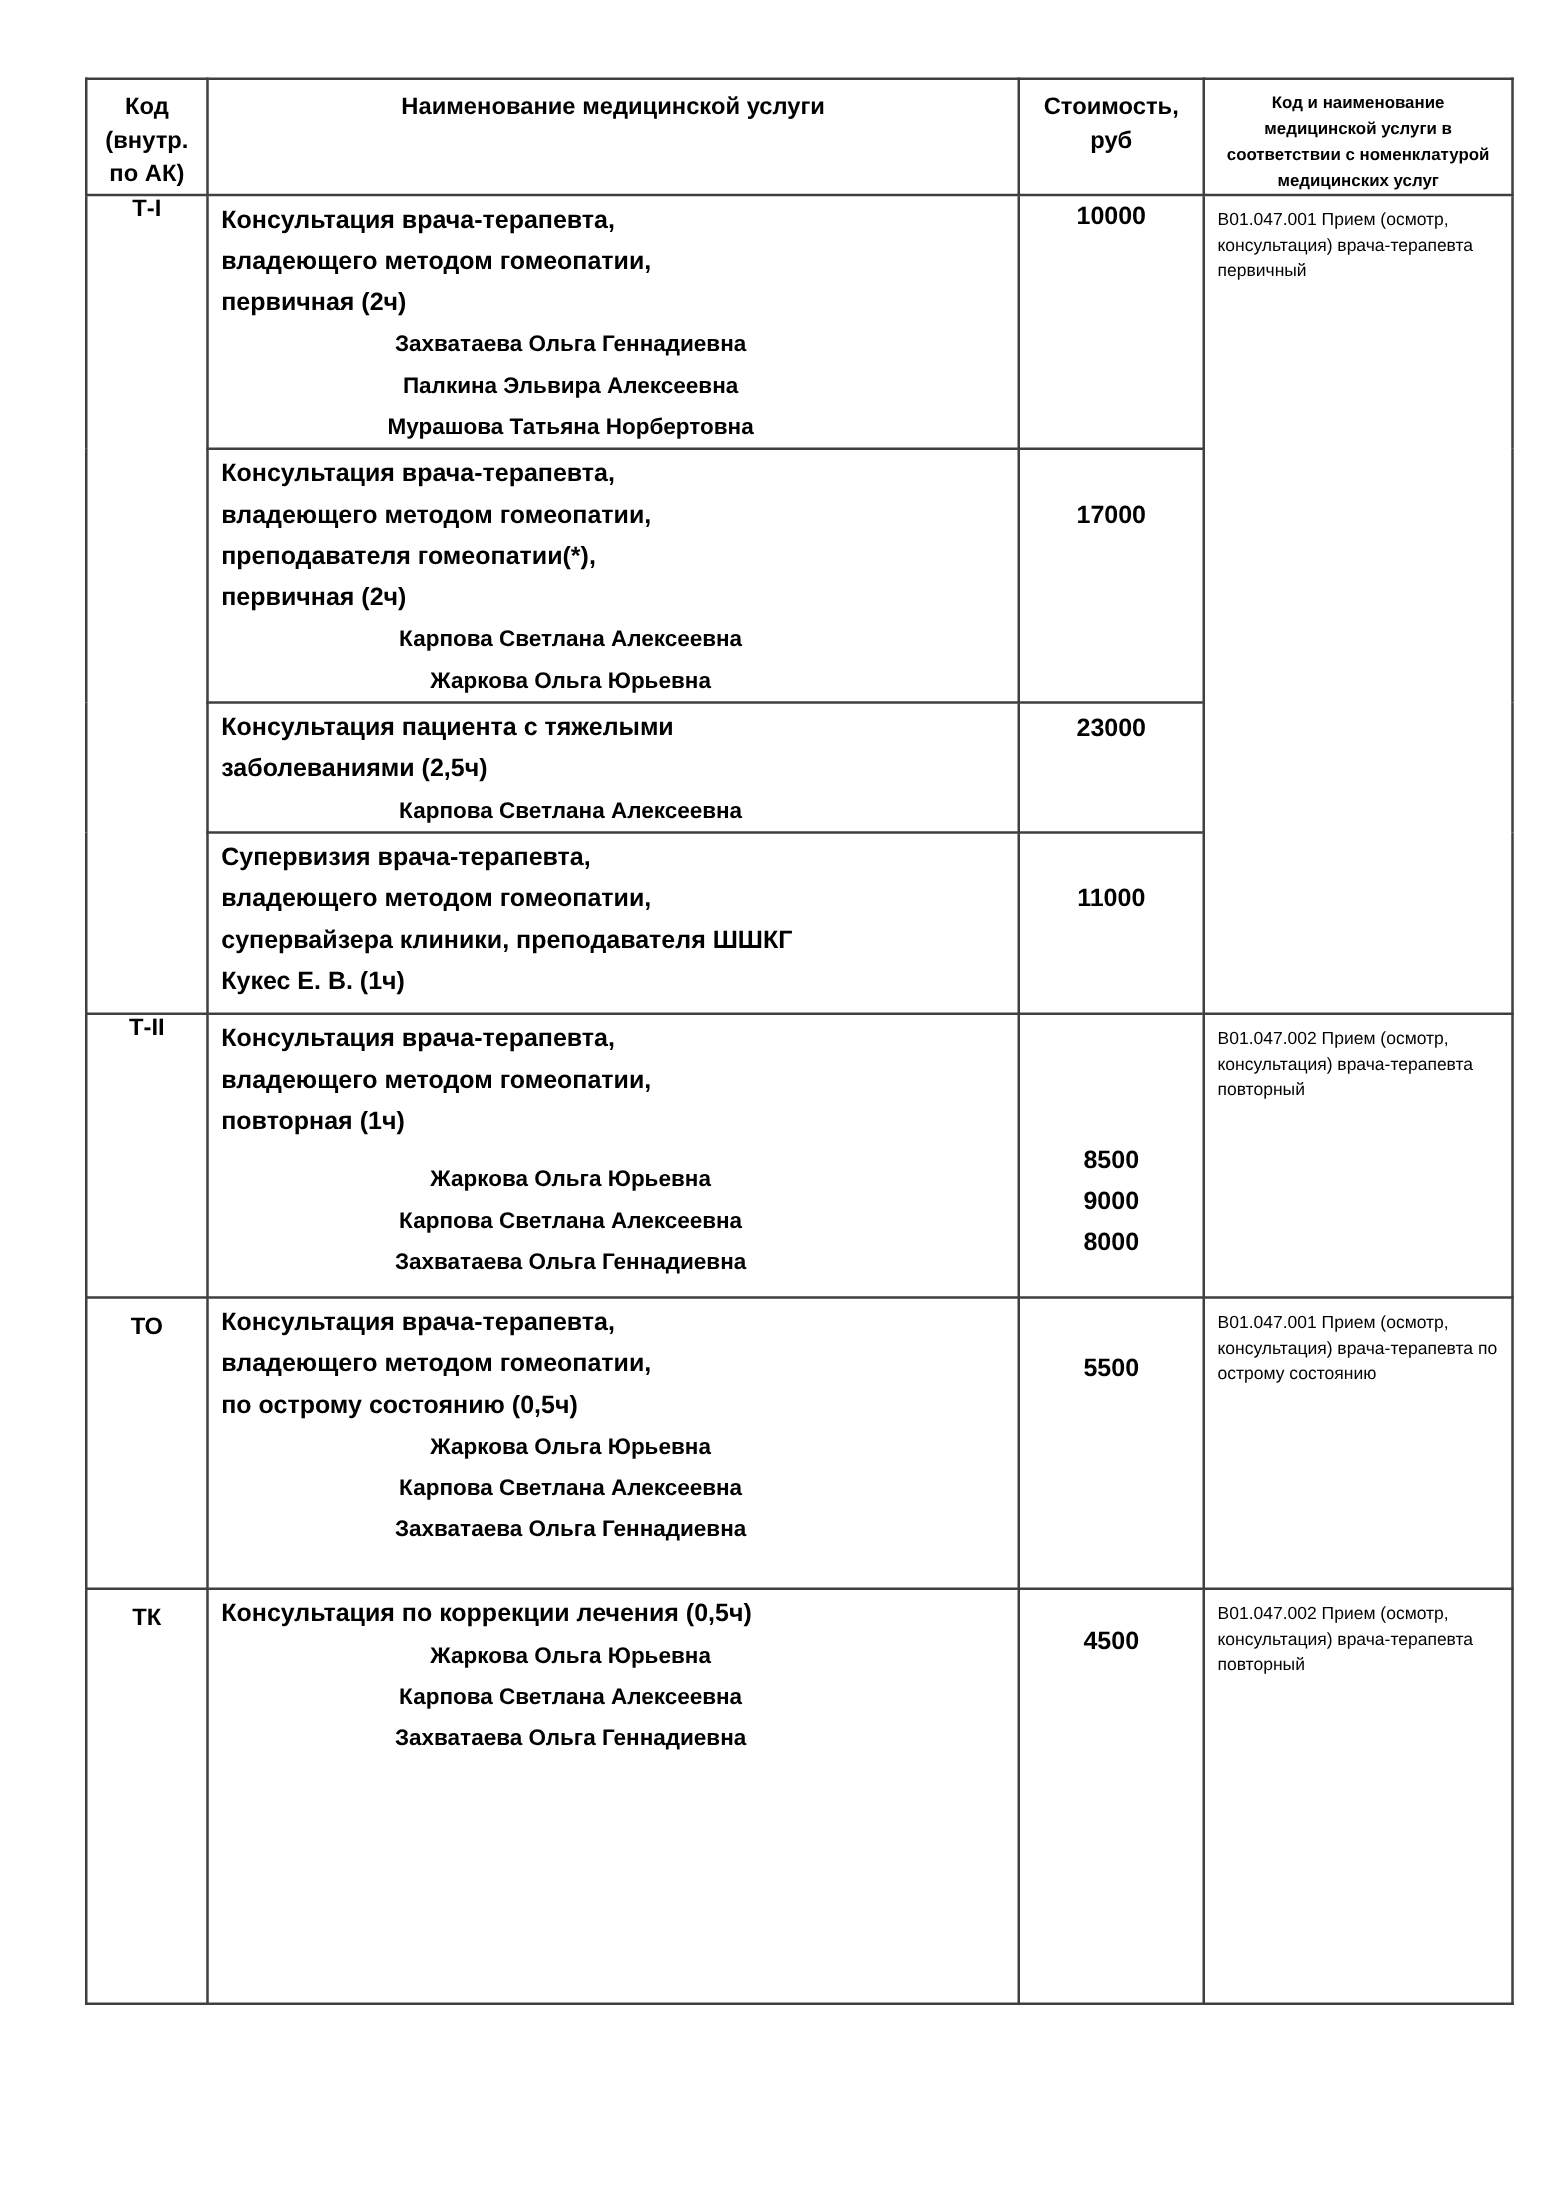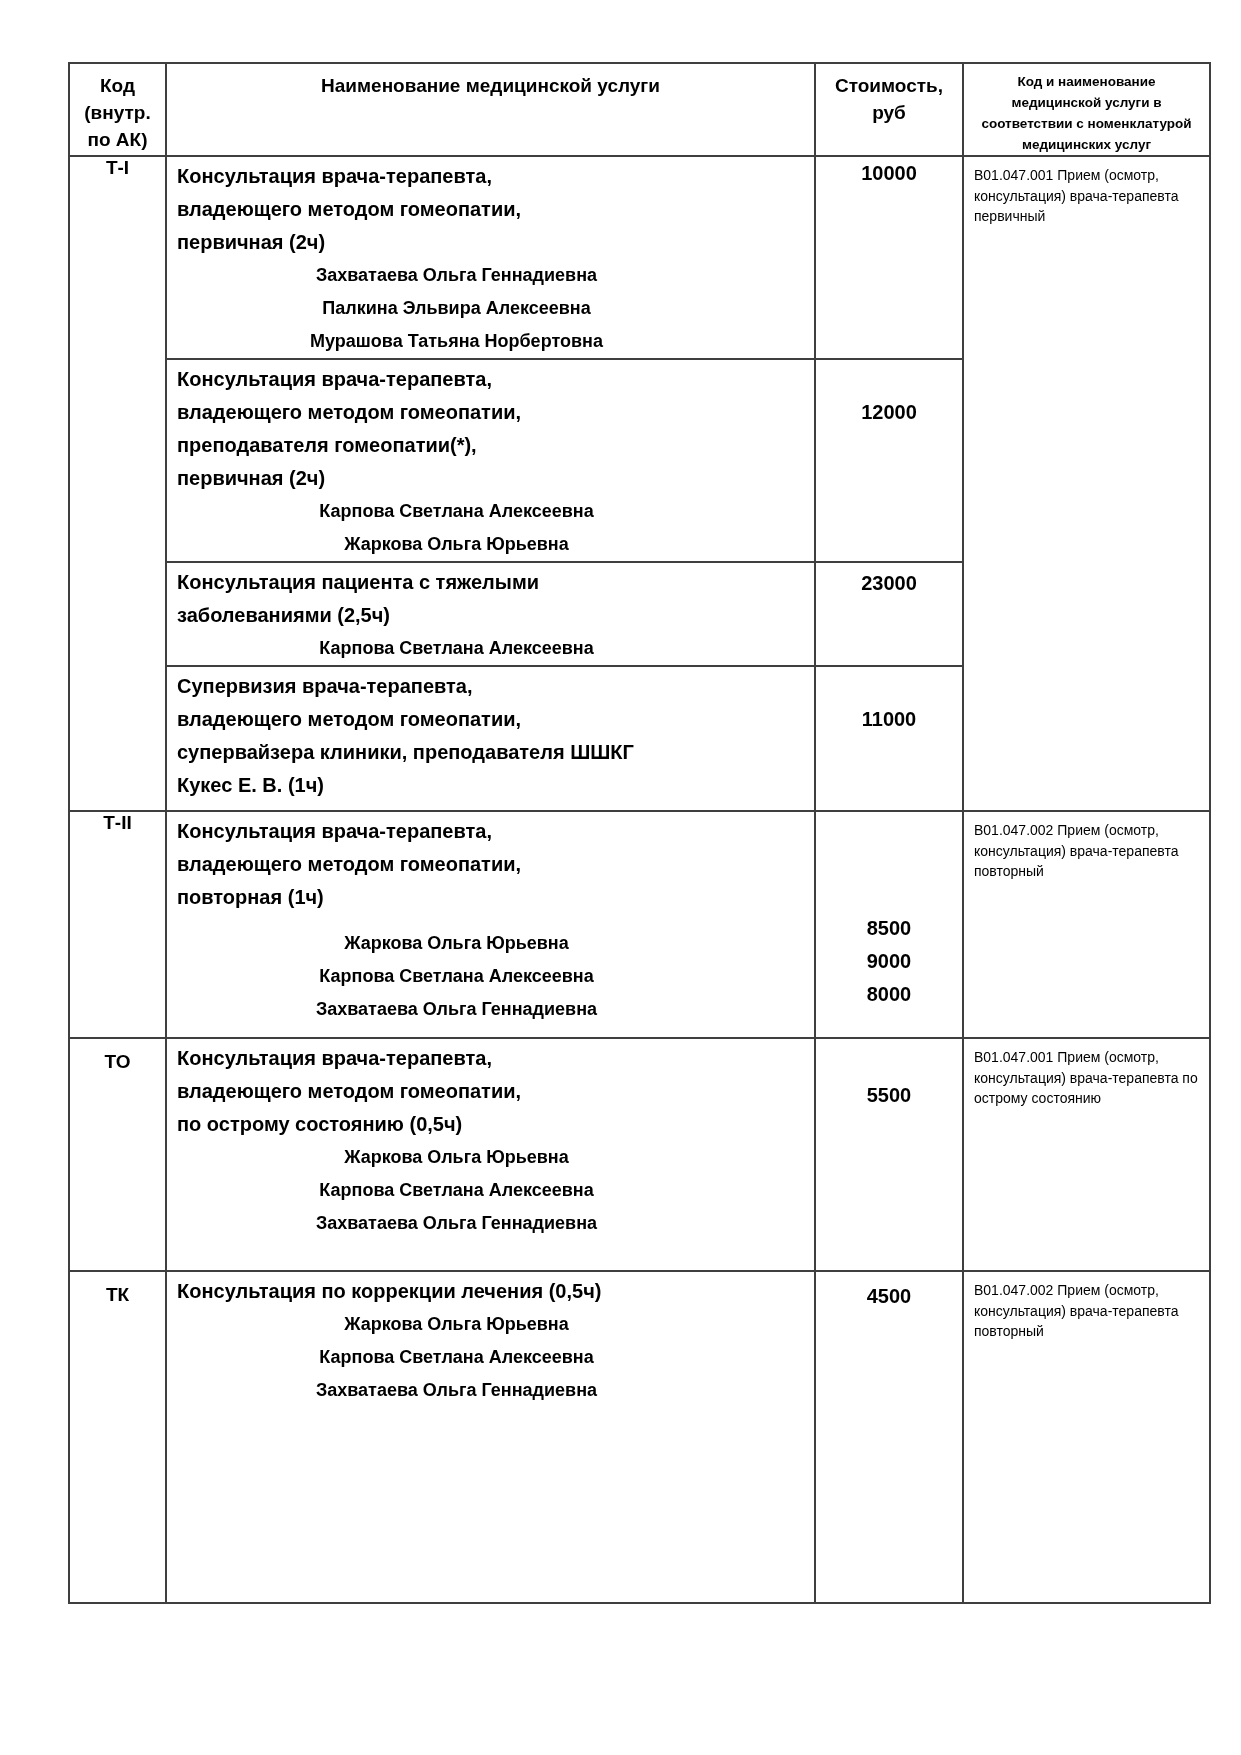--- a/index.html
+++ b/index.html
@@ -67,21 +67,21 @@
     font-weight: bold;
     text-align: center;
     line-height: 33px;
   }
   td.price.pp1 { }
   td.price.pp2 { padding-top: 36px; }
   td.price.pp3 { padding-top: 4px; }
   td.price.pp4 { padding-top: 36px; }
   td.price.pp5 { padding-top: 100px; border-radius: 15px; }
   td.price.pp6 { padding-top: 40px; }
-  td.price.pp7 { padding-top: 8px; }
+  td.price.pp7 { padding-top: 25px; }
   td.nomen {
     font-size: 14px;
     font-weight: normal;
     line-height: 20.5px;
     text-align: left;
     padding: 8px 10px 0 10px;
   }
   tr.hrow  { height: 83px; }
   tr.r1    { height: 202px; }
   tr.r2    { height: 203px; }
@@ -139,21 +139,21 @@
             <div>владеющего методом гомеопатии,</div>
             <div>преподавателя гомеопатии(*),</div>
             <div>первичная (2ч)</div>
           </div>
           <div class="docs">
             <div>Карпова Светлана Алексеевна</div>
             <div>Жаркова Ольга Юрьевна</div>
           </div>
         </td>
         <td class="price pp2">
-          <div>12000</div>
+          <div>17000</div>
         </td>
       </tr>
 
       <tr class="r3">
         <td class="svc">
           <div class="title">
             <div>Консультация пациента с тяжелыми</div>
             <div>заболеваниями (2,5ч)</div>
           </div>
           <div class="docs">

